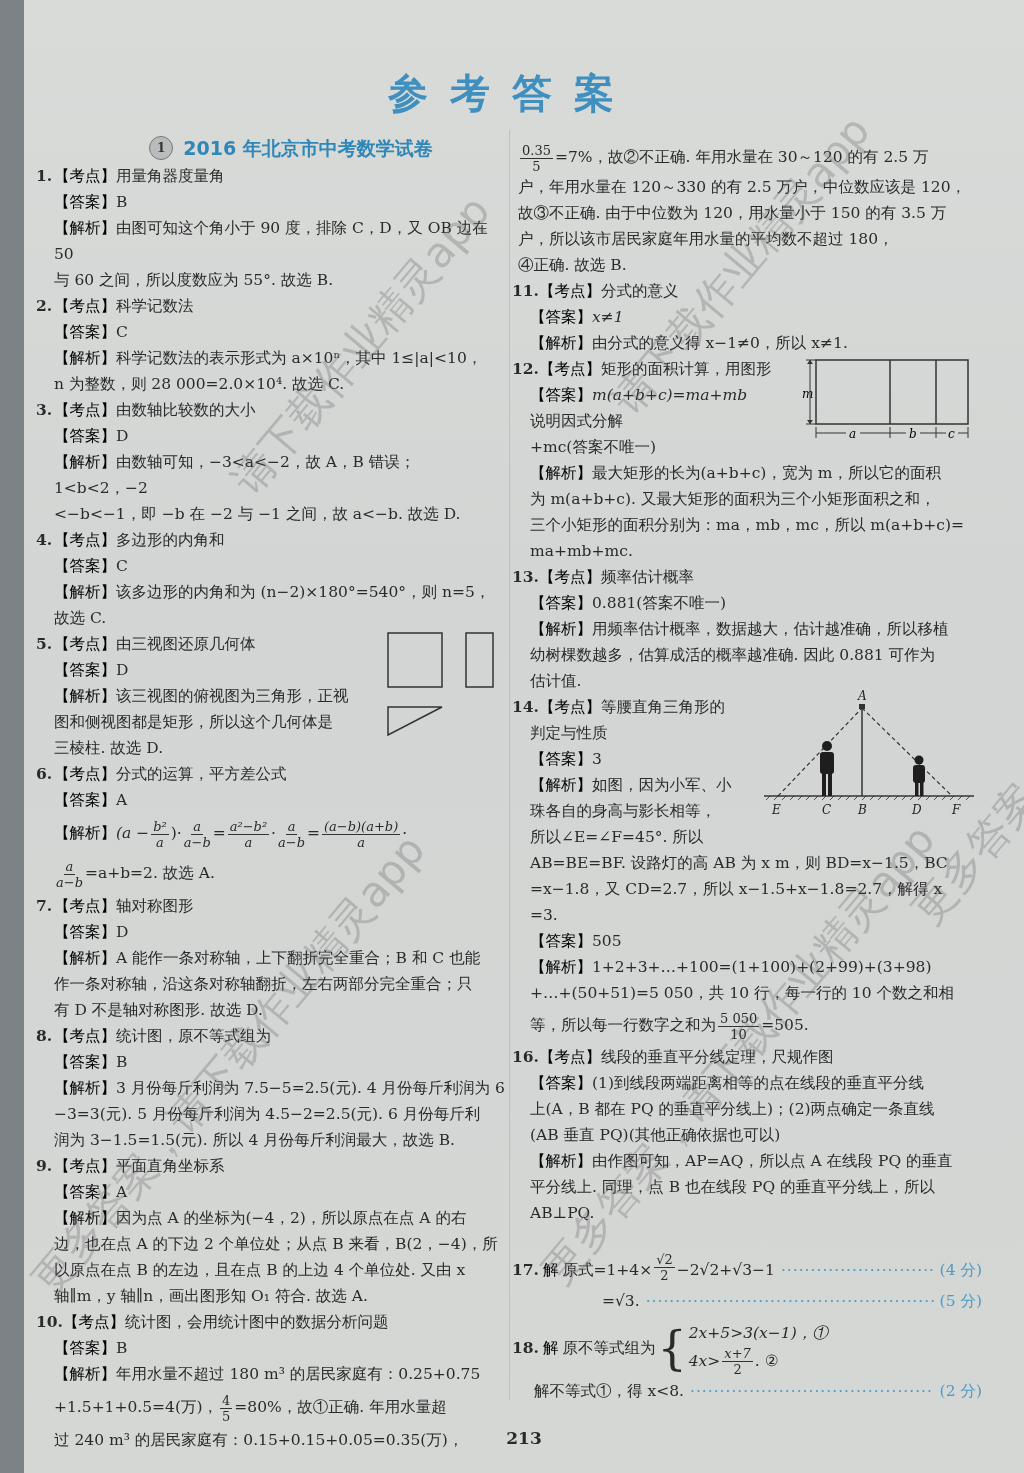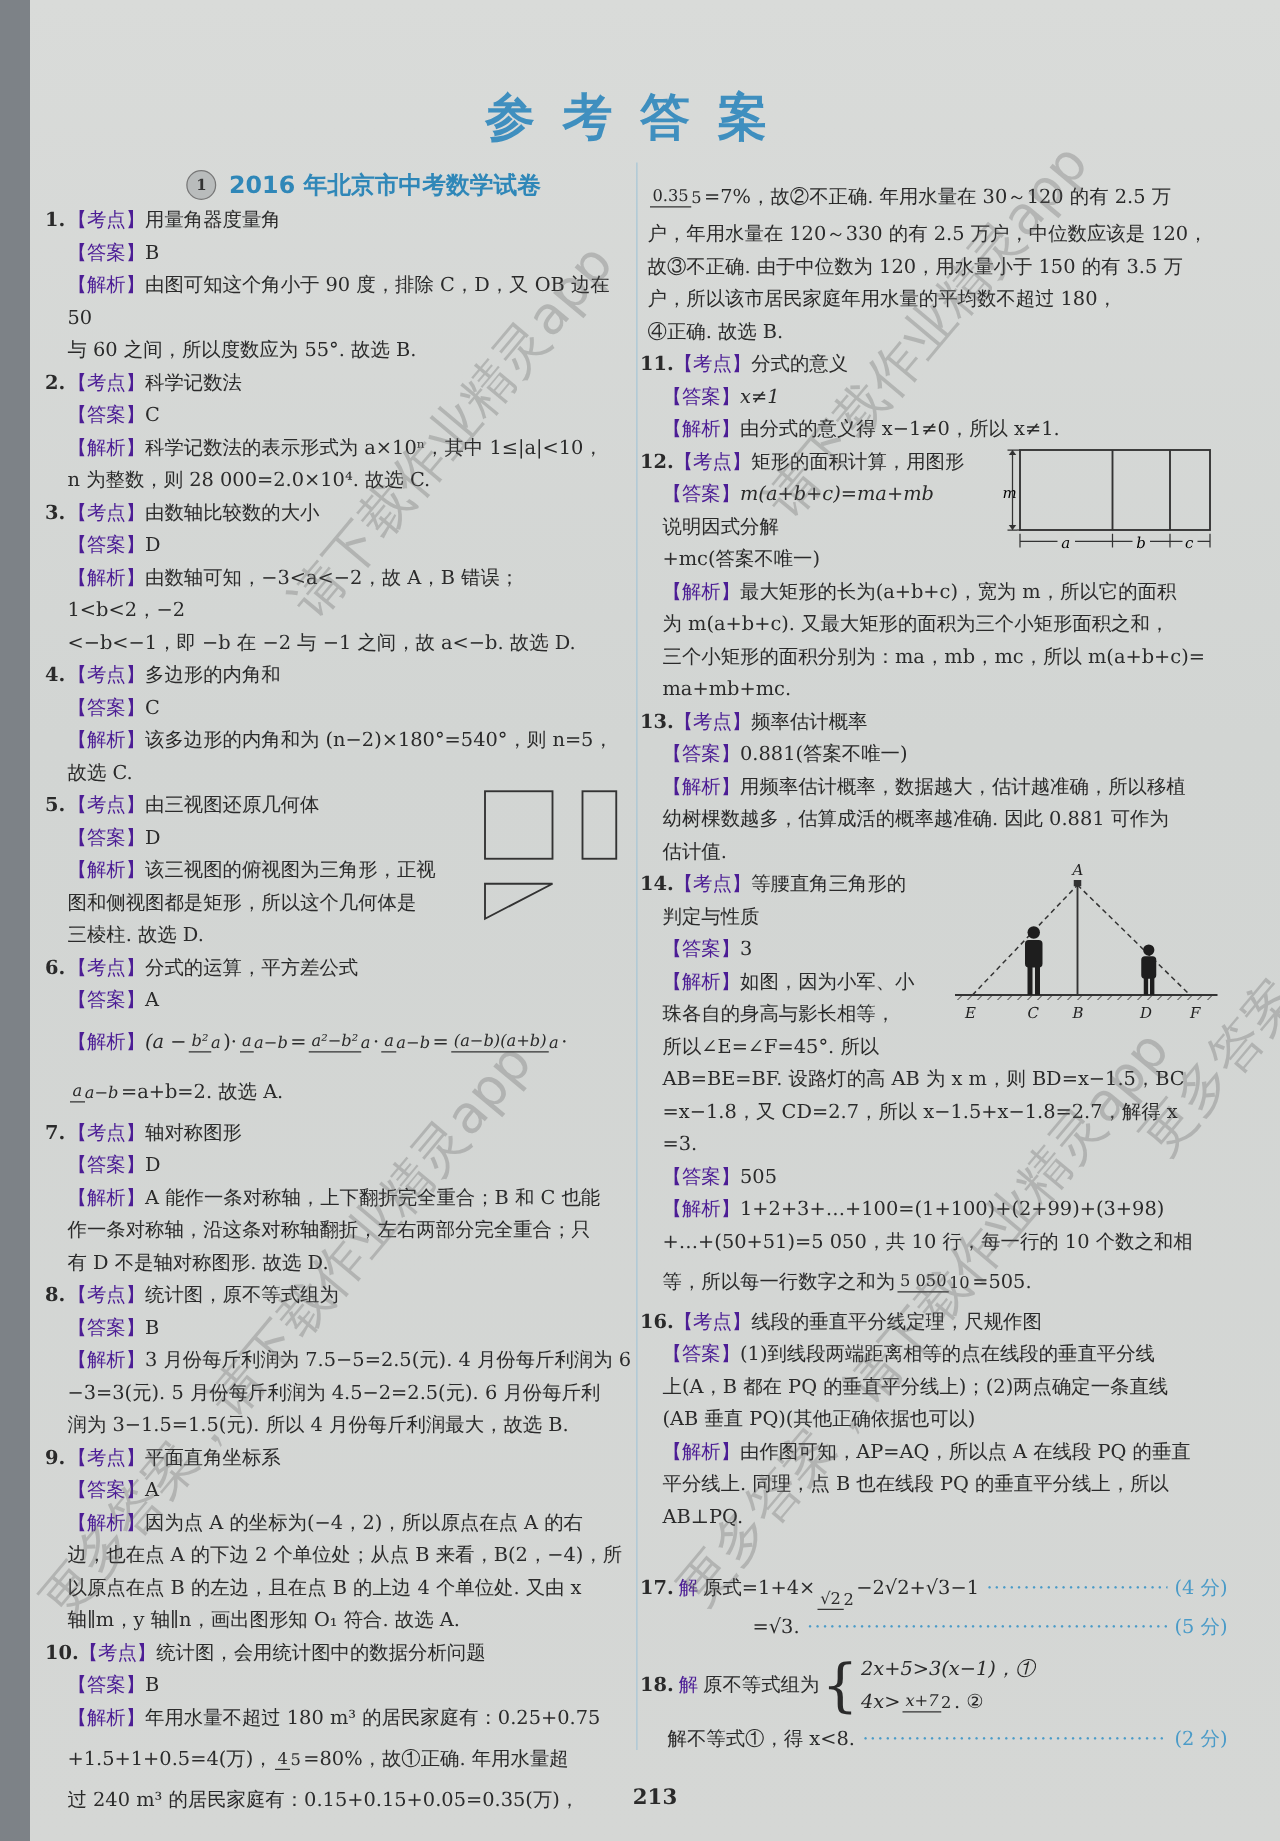--- a/index.html
+++ b/index.html
@@ -14,24 +14,24 @@
   .col{position:absolute;font-size:15.5px;line-height:26px;}
   .col.left{left:36px;top:133px;width:470px;}
   .col.right{left:512px;top:140px;width:470px;}
   .vline{position:absolute;left:509px;top:130px;width:1px;height:1270px;background:#a8c6d6;}
   .sec-title{display:flex;align-items:center;justify-content:center;gap:10px;margin-left:40px;height:30px;
              font-family:"DejaVu Sans","Liberation Sans",sans-serif;font-weight:bold;font-size:19px;color:#2f87b8;}
   .circle-num{width:22px;height:22px;border-radius:50%;border:1.5px solid #777;background:#b9bcbc;
               font-size:12px;color:#333;display:flex;align-items:center;justify-content:center;font-family:"DejaVu Serif",serif;}
   .q{margin:0;}
   .qnum{font-weight:bold;display:inline-block;min-width:18px;}
-  .tag{color:#4c1d95;font-family:"DejaVu Sans","Liberation Sans",sans-serif;}
+  .tag{color:#000000;font-family:"DejaVu Sans","Liberation Sans",sans-serif;}
   .ind{padding-left:18px;}
   .line{display:block;}
-  .frac{display:inline-flex;flex-direction:row;align-items:flex-end;vertical-align:middle;font-size:13px;line-height:15px;margin:0 2px;}
+  .frac{display:inline-flex;flex-direction:column;align-items:center;vertical-align:middle;font-size:13px;line-height:15px;margin:0 2px;}
   .frac .num{border-bottom:1px solid #333;padding:0 2px;}
   .dots{color:#4a9bc8;letter-spacing:1px;}
   .score{color:#4a9bc8;}
   .fig{position:absolute;}
   .pageno{position:absolute;left:12px;width:1024px;top:1428px;text-align:center;font-weight:bold;font-size:17px;}
   .wm{position:absolute;color:rgba(90,90,90,0.28);font-size:42px;font-family:"DejaVu Sans",sans-serif;
       transform:rotate(-50deg);transform-origin:left top;white-space:nowrap;pointer-events:none;}
   i{font-style:italic;}
 </style>
 </head>

